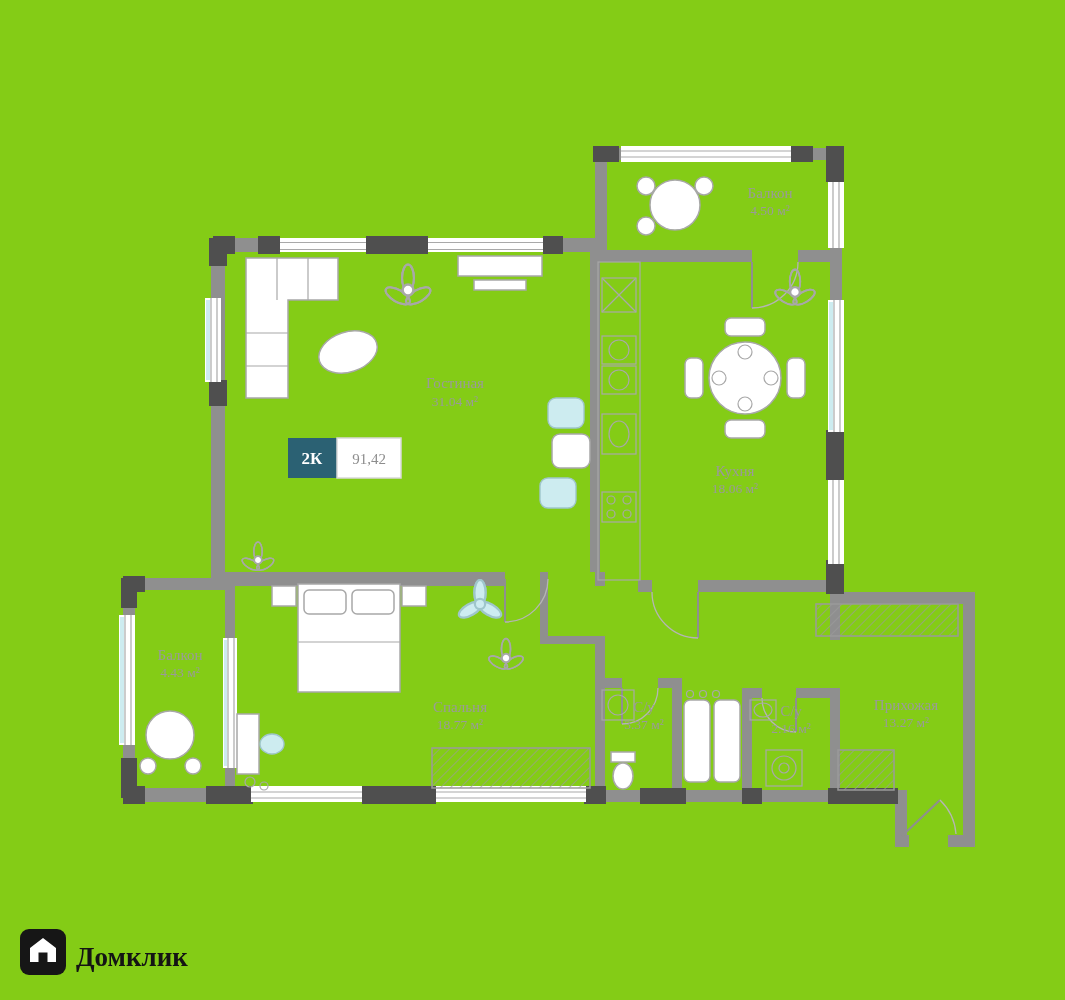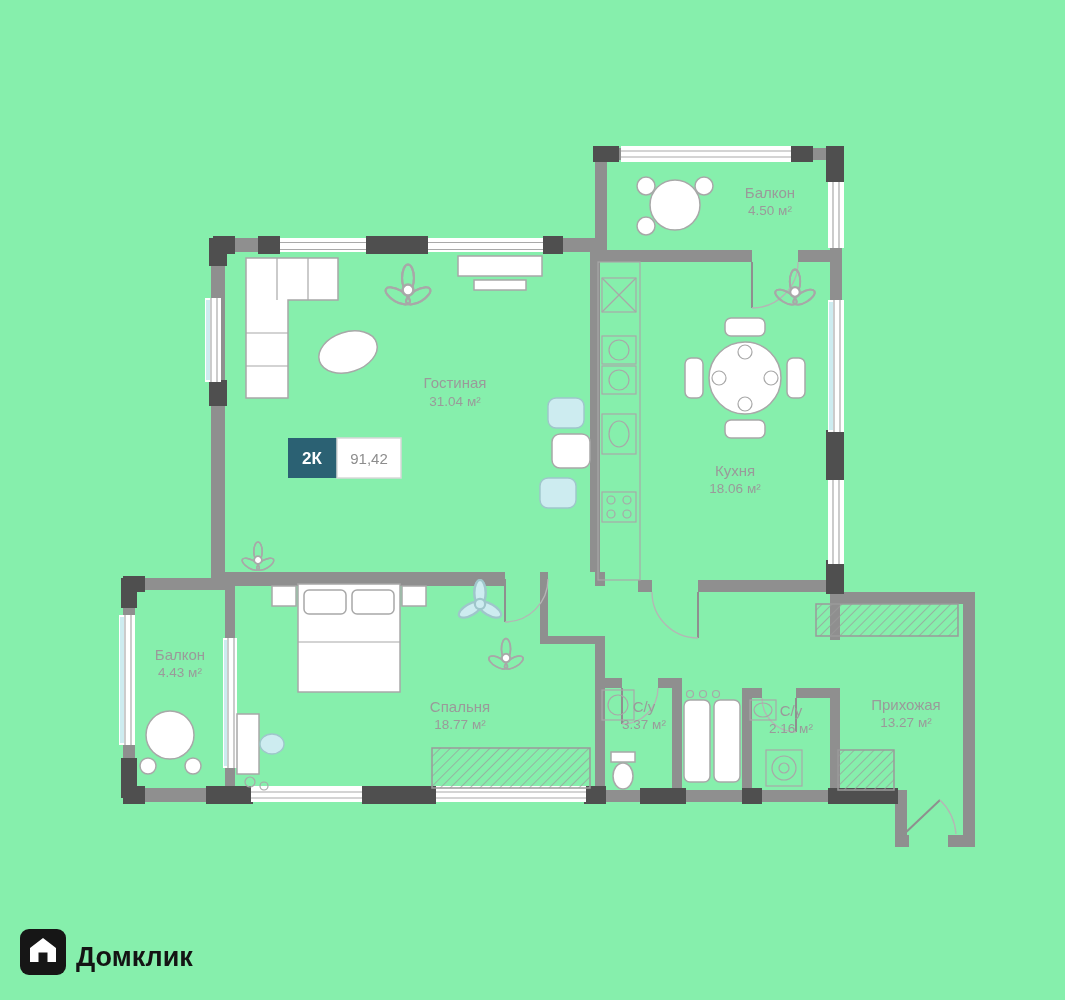--- a/index.html
+++ b/index.html
@@ -1,18 +1,18 @@
 <!DOCTYPE html>
 <html><head>
 <meta charset="utf-8">
 <style>
   html,body{margin:0;padding:0;background:#fff;}
   .canvas{
-    position:relative;width:1065px;height:1000px;background:#86efac;
-    font-family:Liberation Sans, sans-serif;overflow:hidden;
+    position:relative;width:1065px;height:1000px;background:#84cc16;
+    font-family:Liberation Serif, serif;overflow:hidden;
   }
   svg{position:absolute;left:0;top:0;}
   .rn{font-size:15px;fill:#9a9a9a;text-anchor:middle;}
   .ra{font-size:13.5px;fill:#9a9a9a;text-anchor:middle;}
   .badge-rooms{font-size:17px;font-weight:bold;fill:#ffffff;text-anchor:middle;}
   .badge-area{font-size:15px;fill:#8d8d8d;text-anchor:middle;}
   .logo-text{font-size:27px;font-weight:600;fill:#141414;}
   .wall{fill:#8f8f8f;}
   .pier{fill:#4f4f4f;}
   .furn{fill:#ffffff;stroke:#a8a8a8;stroke-width:1.5;}

